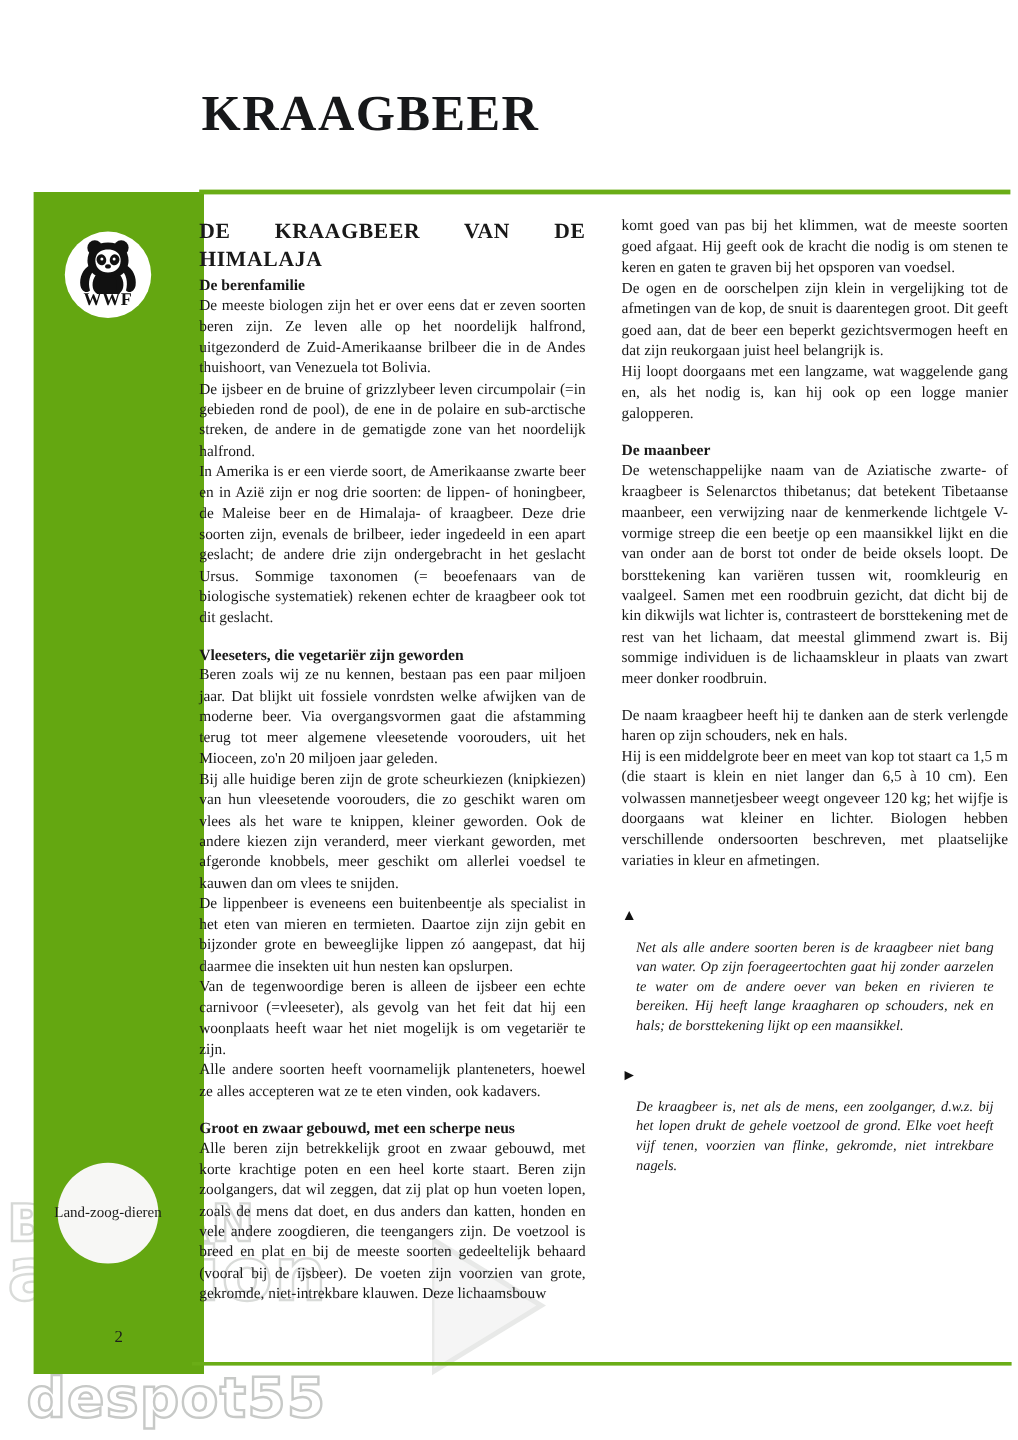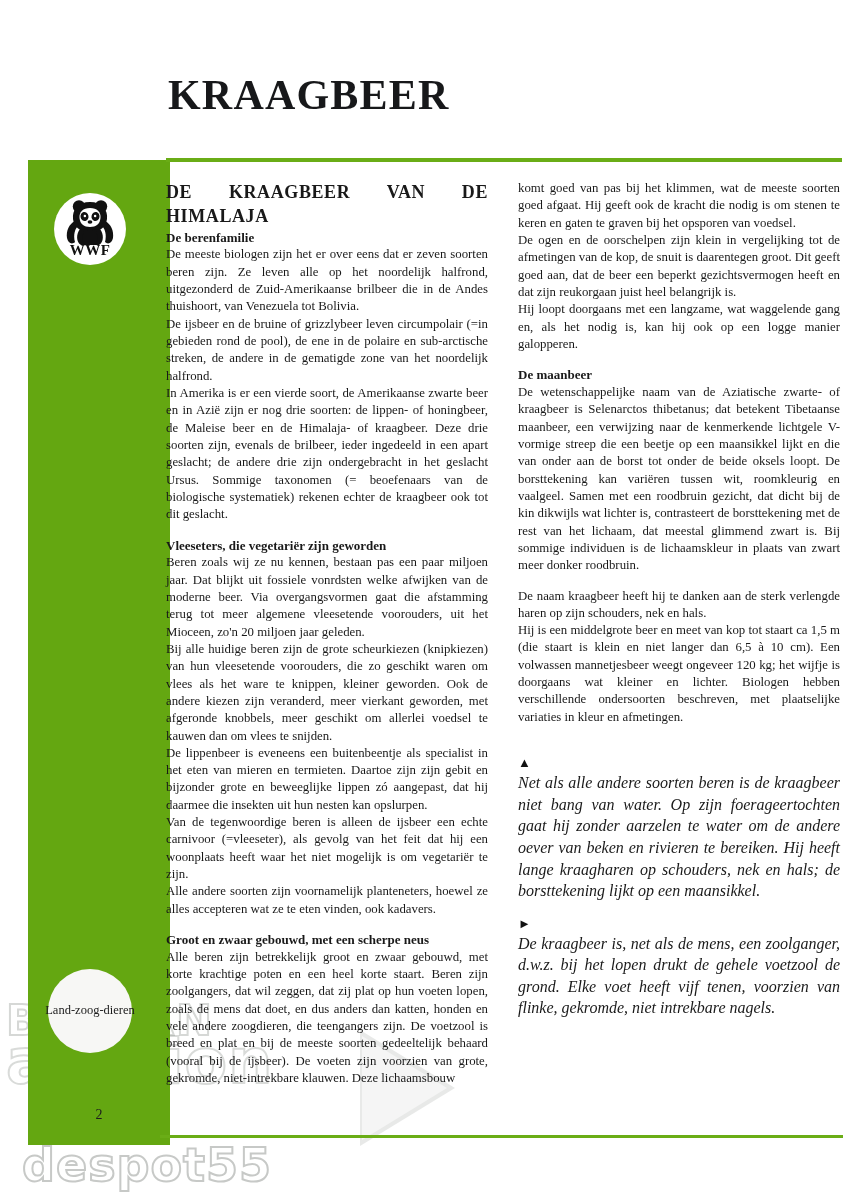--- a/index.html
+++ b/index.html
@@ -116,21 +116,21 @@
     letter-spacing:0.6px;
   }
   h4.sub{margin:0;font-size:13px;font-weight:bold;}
   p.body{margin:0;text-align:justify;}
   .spacer{height:13px;}
 
   .cap-mark{
     font-size:13px;line-height:1;margin:0 0 3px 0;color:#111;
   }
   p.cap{
-    margin:0;font-style:italic;font-size:16px;line-height:1.35;
+    margin:12px;font-style:italic;font-size:12px;line-height:1.35;
     text-align:justify;color:#1a1a1a;
   }
   .cap-gap{height:15px;}
   .cap-block-gap{height:30px;}
 </style>
 </head>
 <body>
 
 <div class="wm wm-balkan">BALKAN</div>
 <div class="wm wm-auction">auction</div>
@@ -197,21 +197,21 @@
     <p class="body">De ijsbeer en de bruine of grizzlybeer leven circumpolair (=in gebieden rond de pool), de ene in de polaire en sub-arctische streken, de andere in de gematigde zone van het noordelijk halfrond.</p>
     <p class="body">In Amerika is er een vierde soort, de Amerikaanse zwarte beer en in Azië zijn er nog drie soorten: de lippen- of honingbeer, de Maleise beer en de Himalaja- of kraagbeer. Deze drie soorten zijn, evenals de brilbeer, ieder ingedeeld in een apart geslacht; de andere drie zijn ondergebracht in het geslacht Ursus. Sommige taxonomen (= beoefenaars van de biologische systematiek) rekenen echter de kraagbeer ook tot dit geslacht.</p>
 
     <div class="spacer"></div>
 
     <h4 class="sub">Vleeseters, die vegetariër zijn geworden</h4>
     <p class="body">Beren zoals wij ze nu kennen, bestaan pas een paar miljoen jaar. Dat blijkt uit fossiele vonrdsten welke afwijken van de moderne beer. Via overgangsvormen gaat die afstamming terug tot meer algemene vleesetende voorouders, uit het Mioceen, zo'n 20 miljoen jaar geleden.</p>
     <p class="body">Bij alle huidige beren zijn de grote scheurkiezen (knipkiezen) van hun vleesetende voorouders, die zo geschikt waren om vlees als het ware te knippen, kleiner geworden. Ook de andere kiezen zijn veranderd, meer vierkant geworden, met afgeronde knobbels, meer geschikt om allerlei voedsel te kauwen dan om vlees te snijden.</p>
     <p class="body">De lippenbeer is eveneens een buitenbeentje als specialist in het eten van mieren en termieten. Daartoe zijn zijn gebit en bijzonder grote en beweeglijke lippen zó aangepast, dat hij daarmee die insekten uit hun nesten kan opslurpen.</p>
     <p class="body">Van de tegenwoordige beren is alleen de ijsbeer een echte carnivoor (=vleeseter), als gevolg van het feit dat hij een woonplaats heeft waar het niet mogelijk is om vegetariër te zijn.</p>
-    <p class="body">Alle andere soorten zijn voornamelijk planteneters, hoewel ze alles accepteren wat ze te eten vinden, ook kadavers.</p>
+    <p class="body">Alle andere soorten heeft voornamelijk planteneters, hoewel ze alles accepteren wat ze te eten vinden, ook kadavers.</p>
 
     <div class="spacer"></div>
 
     <h4 class="sub">Groot en zwaar gebouwd, met een scherpe neus</h4>
     <p class="body">Alle beren zijn betrekkelijk groot en zwaar gebouwd, met korte krachtige poten en een heel korte staart. Beren zijn zoolgangers, dat wil zeggen, dat zij plat op hun voeten lopen, zoals de mens dat doet, en dus anders dan katten, honden en vele andere zoogdieren, die teengangers zijn. De voetzool is breed en plat en bij de meeste soorten gedeeltelijk behaard (vooral bij de ijsbeer). De voeten zijn voorzien van grote, gekromde, niet-intrekbare klauwen. Deze lichaamsbouw</p>
   </div>
 
   <div class="col col-right">
     <p class="body">komt goed van pas bij het klimmen, wat de meeste soorten goed afgaat. Hij geeft ook de kracht die nodig is om stenen te keren en gaten te graven bij het opsporen van voedsel.</p>
     <p class="body">De ogen en de oorschelpen zijn klein in vergelijking tot de afmetingen van de kop, de snuit is daarentegen groot. Dit geeft goed aan, dat de beer een beperkt gezichtsvermogen heeft en dat zijn reukorgaan juist heel belangrijk is.</p>

